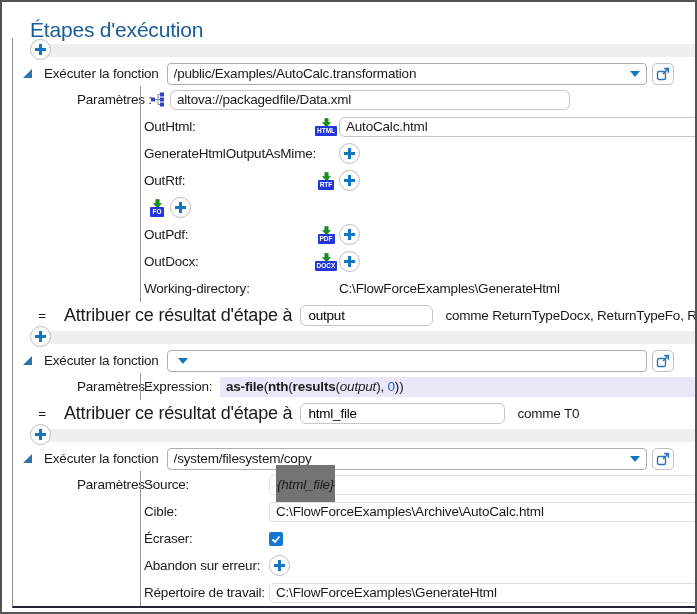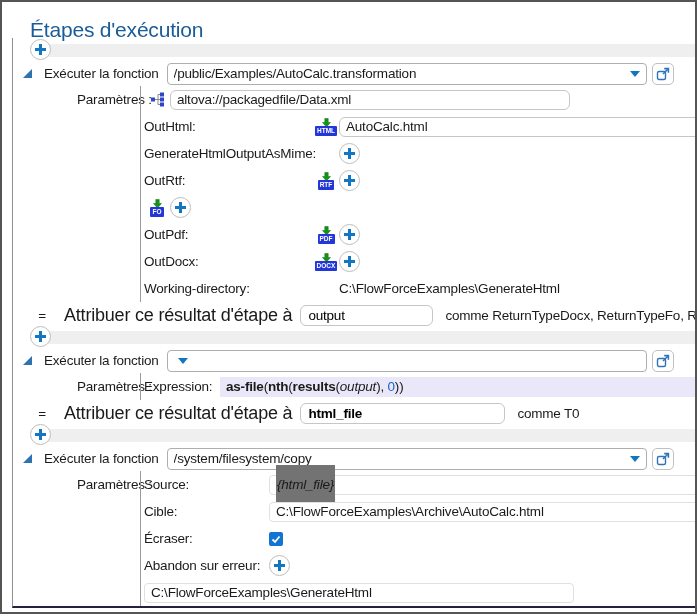--- a/index.html
+++ b/index.html
@@ -51,21 +51,21 @@
   .expr .fn{font-weight:bold;}
   .expr .var{font-style:italic;}
   .expr .num{color:#1464c8;}
   
   .assign-row{display:flex;align-items:center;height:26px;}
   .eq{margin-left:23px;width:12px;flex:none;text-align:center;}
   .assign-label{margin-left:16px;white-space:nowrap;font-size:18px;}
   .assign-input{margin-left:8px;height:21px;box-sizing:border-box;border:1px solid #c6c6c6;border-radius:6px;
     padding:0 7px;font-family:inherit;font-size:13.5px;letter-spacing:-0.2px;flex:none;}
   .assign-input.w1{width:133px;}
-  .assign-input.w2{width:205px;font-weight:bold;}
+  .assign-input.w2{width:205px;}
   .assign-type{margin-left:12px;white-space:nowrap;}
   
   .checkbox{width:14px;height:14px;background:#1374d4;border-radius:2px;display:flex;align-items:center;justify-content:center;cursor:pointer;flex:none;}
 </style>
 </head>
 <body>
 
 <div class="viewport">
   <h1 class="page-title">Étapes d'exécution</h1>
 
@@ -302,20 +302,21 @@
         <div class="prow">
           <span class="pname">Abandon sur erreur:</span>
           <button class="circle-btn small-plus">
             <svg width="11" height="11" viewBox="0 0 11 11">
                 <path d="M4 0h3v4h4v3H7v4H4V7H0V4h4z" fill="#1277c2"></path>
               </svg>
           </button>
         </div>
 
         <div class="prow">
+          <span class="pname">Répertoire de travail:</span>
           <input class="pvalue faint" value="C:\FlowForceExamples\GenerateHtml" style="">
         </div>
 
       </div>
     </div>
 
   </div>
 </div>
 
 </body></html>

